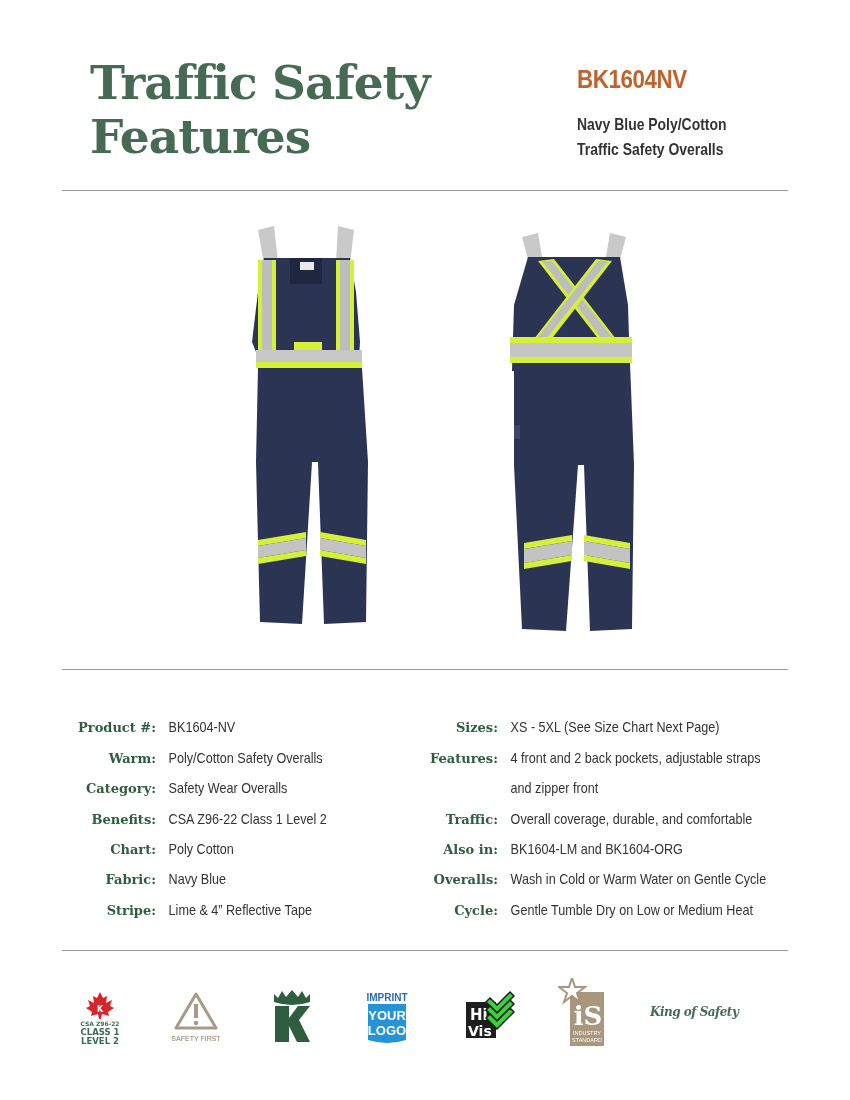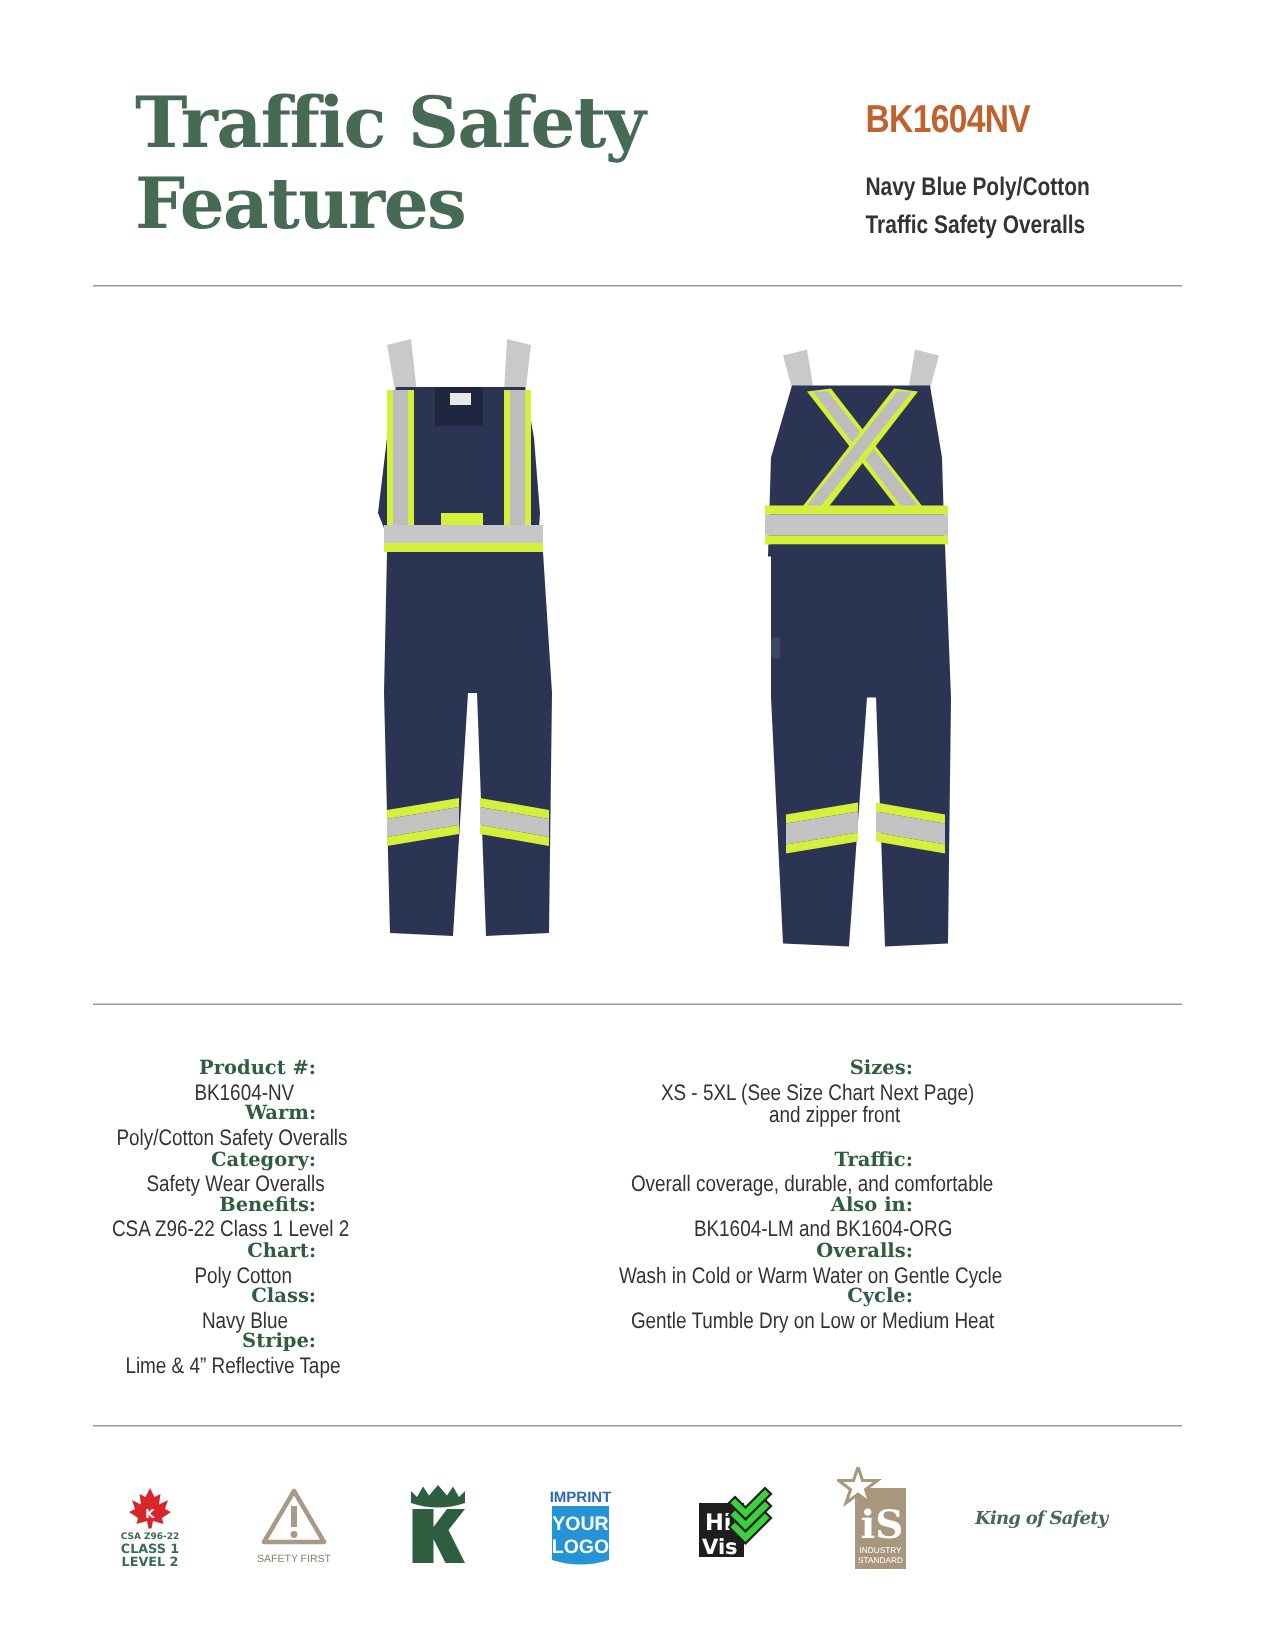--- a/index.html
+++ b/index.html
@@ -31,21 +31,21 @@
     .rule.r2 { top: 669px; }
     .rule.r3 { top: 950px; }
 
     .photo { position: absolute; }
     .photo.front { left: 238px; top: 222px; width: 150px; height: 412px; }
     .photo.back  { left: 500px; top: 225px; width: 148px; height: 412px; }
 
     .specs { position: absolute; top: 705px; }
     .specs.left { left: 62px; }
     .specs.right { left: 400px; }
-    .row { display: flex; height: 30.4px; align-items: center; flex-direction: column; }
+    .row { display: flex; height: 30.4px; align-items: flex-end; }
     .lbl {
       font-family: "DejaVu Serif", serif; font-weight: bold; font-size: 13px;
       color: #2f5d40; text-align: right;
     }
     .left .lbl { width: 94px; }
     .right .lbl { width: 98px; }
     .val {
       font-family: "Liberation Sans", sans-serif; font-size: 15px; color: #333;
       padding-left: 15px; white-space: nowrap;
       transform: scaleX(0.84); transform-origin: left center;
@@ -145,33 +145,37 @@
     </div>
   <div class="row">
       <span class="lbl">Benefits:</span>
       <span class="val">CSA Z96-22 Class 1 Level 2</span>
     </div>
   <div class="row">
       <span class="lbl">Chart:</span>
       <span class="val">Poly Cotton</span>
     </div>
   <div class="row">
-      <span class="lbl">Class:</span>
+      <span class="lbl">Fabric:</span>
       <span class="val">Navy Blue</span>
     </div>
   <div class="row">
       <span class="lbl">Stripe:</span>
       <span class="val">Lime &amp; 4” Reflective Tape</span>
     </div>
 </div>
 
 <div class="specs right">
   <div class="row">
       <span class="lbl">Sizes:</span>
       <span class="val">XS - 5XL  (See Size Chart Next Page)</span>
+    </div>
+  <div class="row">
+      <span class="lbl">Features:</span>
+      <span class="val">4 front and 2 back pockets, adjustable straps</span>
     </div>
   <div class="row">
       <span class="lbl"></span>
       <span class="val">and zipper front</span>
     </div>
   <div class="row">
       <span class="lbl">Traffic:</span>
       <span class="val">Overall coverage, durable, and comfortable</span>
     </div>
   <div class="row">

